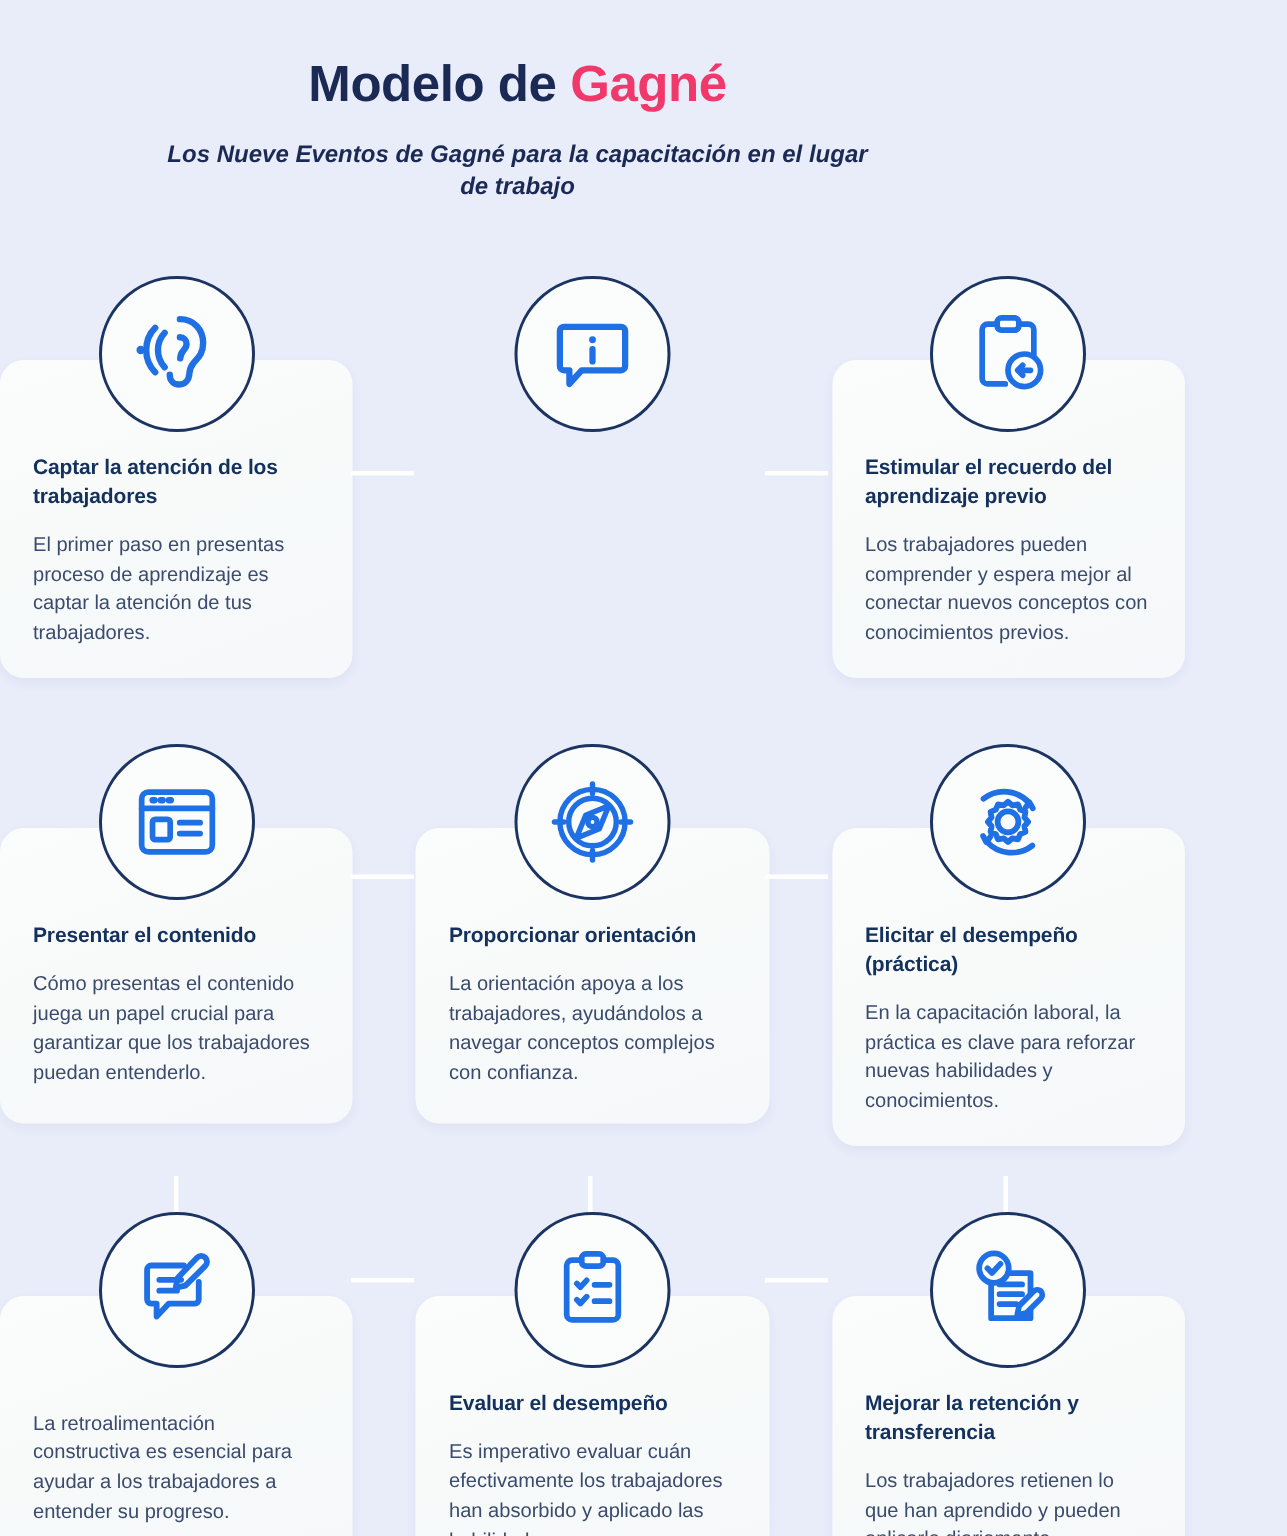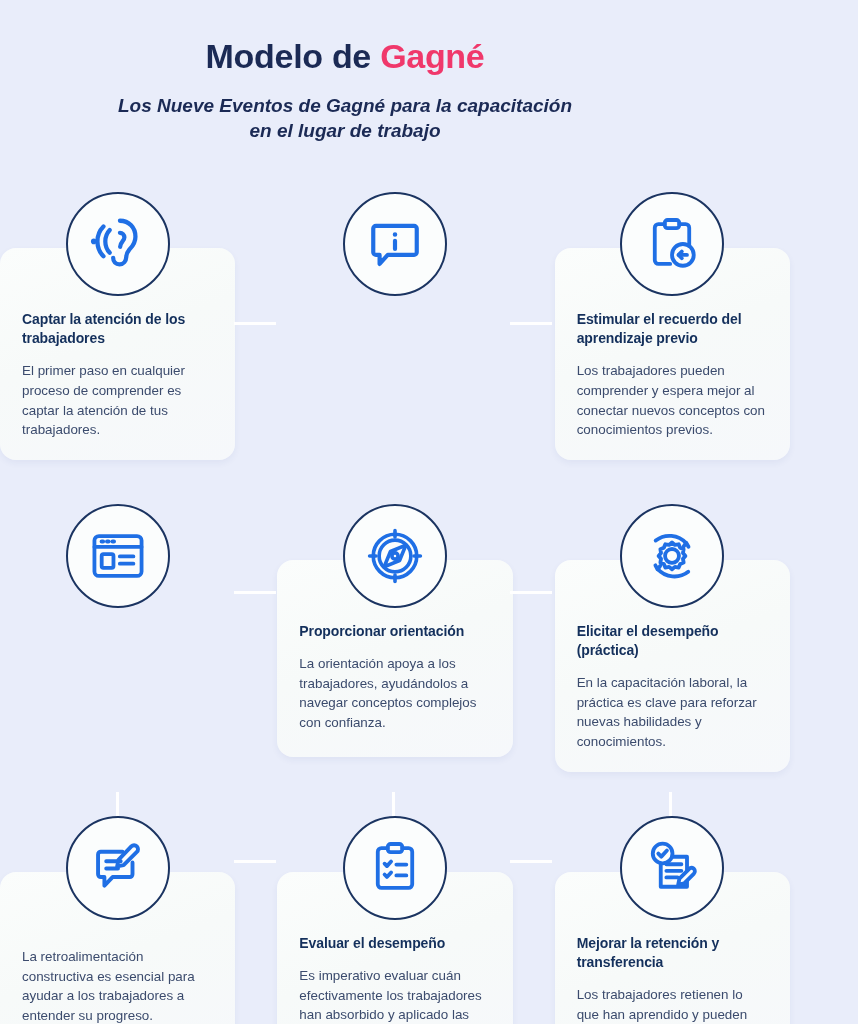--- a/index.html
+++ b/index.html
@@ -29,21 +29,21 @@
     font-size: 34px;
     font-weight: 700;
     color: #1b2a55;
     letter-spacing: -0.3px;
     line-height: 1.2;
   }
   .main-title .accent { color: #f0386b; }
 
   .subtitle {
     margin-top: 16px;
-    font-size: 19px;
+    font-size: 16px;
     font-weight: 700;
     font-style: italic;
     color: #1b2a55;
     line-height: 1.35;
     max-width: 470px;
     margin-left: auto;
     margin-right: auto;
   }
 
   
@@ -151,21 +151,21 @@
         <svg width="62" height="62" viewBox="0 0 64 64" fill="none" stroke="#1f6fe5" stroke-width="4.4" stroke-linecap="round" stroke-linejoin="round">
           <path d="M34 8c9.4 0 16 7 16 16.5 0 7.5-4 10.5-6.5 13.5-2.2 2.6-2.8 4.5-3 7.5-.2 4-2.6 7.5-7 7.5-3.8 0-6.5-2.8-6.5-6.8"></path>
           <path d="M34 20.5c2.6 0 4.6 2 4.6 4.6 0 2-1 3.1-2.1 4.4-1.4 1.6-2.2 3-2.3 5.5"></path>
           <path d="M23.5 17.5c-3 3.2-4.6 7.2-4.6 11.8 0 4.6 1.6 8.6 4.6 11.8"></path>
           <path d="M17 14c-4 4-6.2 9.2-6.2 15.3S13 40.6 17 44.6"></path>
           <circle cx="7" cy="29.3" r="2.9" fill="#1f6fe5" stroke="none"></circle>
         </svg>
       </div>
       <div class="card">
         <div class="card-title">Captar la atención de los trabajadores</div>
-        <div class="card-body">El primer paso en cualquier proceso de comprender es captar la atención de tus trabajadores.</div>
+        <div class="card-body">El primer paso en presentas proceso de aprendizaje es captar la atención de tus trabajadores.</div>
       </div>
     </div>
 
     <div class="card-wrap">
       <div class="icon-circle">
         <svg width="58" height="58" viewBox="0 0 64 64" fill="none" stroke="#1f6fe5" stroke-width="4.6" stroke-linecap="round" stroke-linejoin="round">
           <path d="M11 12h42a3 3 0 0 1 3 3v26a3 3 0 0 1-3 3H24l-9 10V44h-4a3 3 0 0 1-3-3V15a3 3 0 0 1 3-3z"></path>
           <circle cx="32" cy="21.5" r="1.3" fill="#1f6fe5" stroke="#1f6fe5" stroke-width="2.4"></circle>
           <path d="M32 28.5v9"></path>
         </svg>
@@ -192,20 +192,24 @@
     <div class="card-wrap">
       <div class="icon-circle">
         <svg width="58" height="58" viewBox="0 0 64 64" fill="none" stroke="#1f6fe5" stroke-width="4.2" stroke-linecap="round" stroke-linejoin="round">
           <rect x="6" y="10" width="52" height="44" rx="5"></rect>
           <path d="M6 22h52"></path>
           <path d="M14 16h1.5M20 16h1.5M26 16h1.5" stroke-width="4.6"></path>
           <rect x="14" y="30" width="13" height="15" rx="2"></rect>
           <path d="M34 32.5h15M34 40.5h15"></path>
         </svg>
       </div>
+      <div class="card">
+        <div class="card-title">Presentar el contenido</div>
+        <div class="card-body">Cómo presentas el contenido juega un papel crucial para garantizar que los trabajadores puedan entenderlo.</div>
+      </div>
     </div>
 
     <div class="card-wrap">
       <div class="icon-circle">
         <svg width="58" height="58" viewBox="0 0 64 64" fill="none" stroke="#1f6fe5" stroke-width="4" stroke-linecap="round" stroke-linejoin="round">
           <circle cx="32" cy="32" r="24"></circle>
           <circle cx="32" cy="32" r="17.5"></circle>
           <path d="M44 20 37 37l-17 7 7-17z"></path>
           <circle cx="32" cy="32" r="3.4"></circle>
           <path d="M32 4v7M32 53v7M4 32h7M53 32h7"></path>

